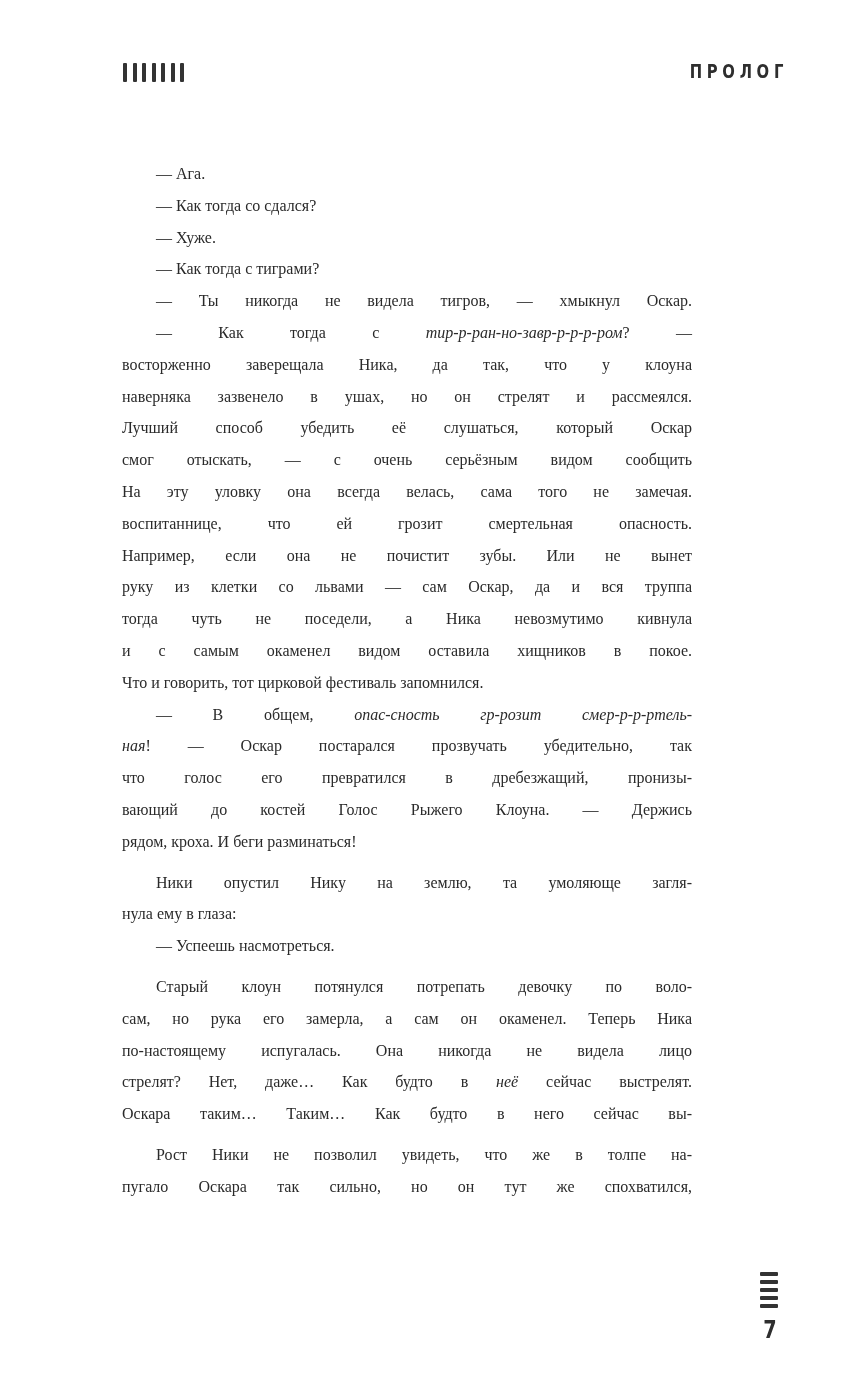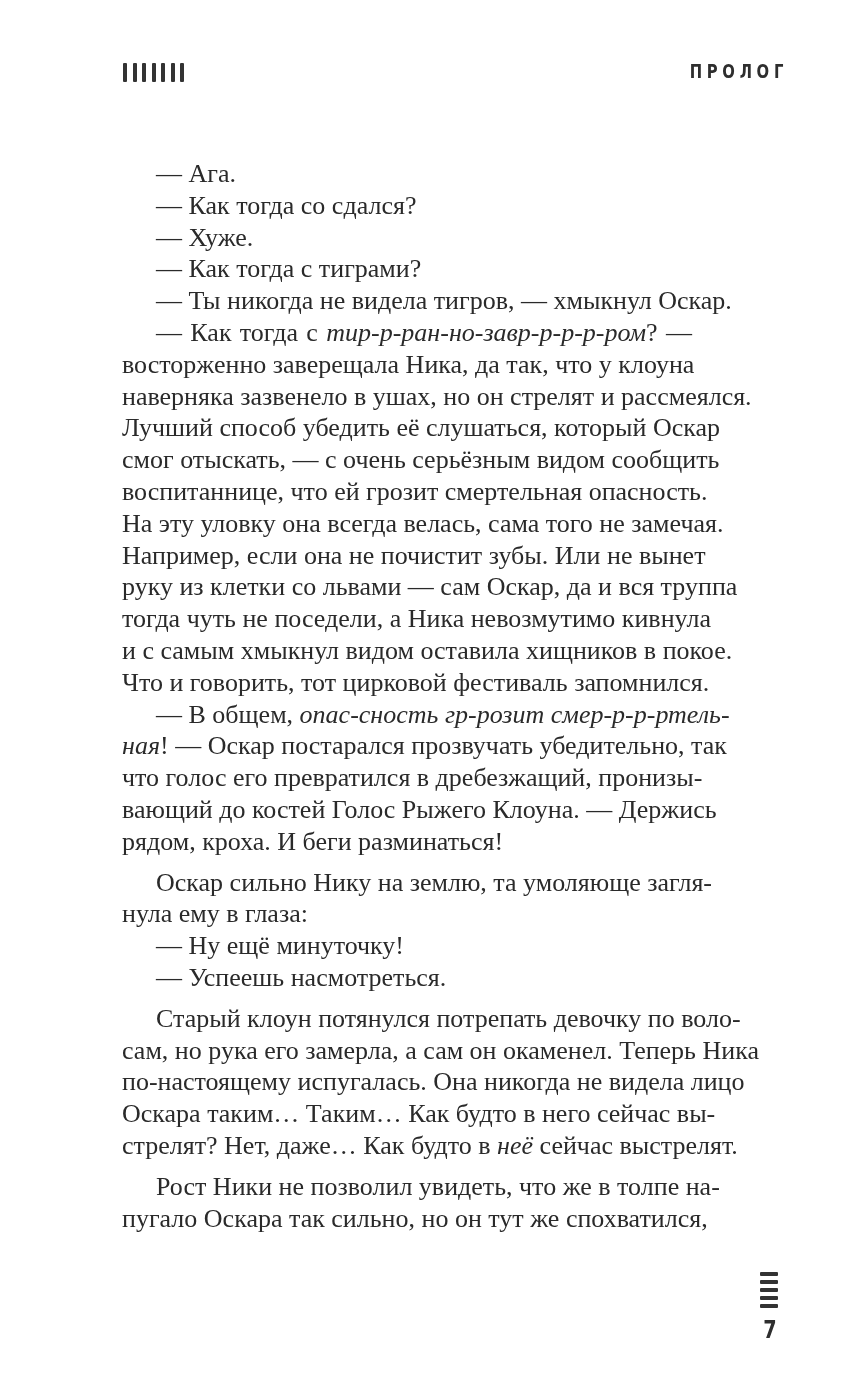--- a/index.html
+++ b/index.html
@@ -17,21 +17,21 @@
     }
     .running-title {
       position: absolute; right: 62px; top: 60px;
       font-family: "DejaVu Sans", sans-serif;
       font-weight: bold; font-size: 19px; letter-spacing: 6px;
       color: #2e2e2e; transform: scaleX(0.78); transform-origin: right center;
     }
     .text-block {
       position: absolute; left: 122px; top: 158px; width: 570px;
       font-family: "Liberation Serif", serif;
-      font-size: 26px; line-height: 31.8px; color: #2a2a2a;
+      font-size: 16px; line-height: 31.8px; color: #2a2a2a;
     }
     .line {
       display: block; white-space: nowrap; height: 31.8px;
       text-align: justify; text-align-last: justify;
     }
     .line.noj { text-align: left; text-align-last: left; }
     .line.ind { padding-left: 34px; }
     .line.gap { margin-top: 9px; }
     em { font-style: italic; }
     .page-marks {
@@ -63,41 +63,40 @@
   <span class="line ind noj">— Ага.</span>
   <span class="line ind noj">— Как тогда со сдался?</span>
   <span class="line ind noj">— Хуже.</span>
   <span class="line ind noj">— Как тогда с тиграми?</span>
   <span class="line ind">— Ты никогда не видела тигров, — хмыкнул Оскар.</span>
   <span class="line ind"><span>— Как тогда с </span><em>тир-р-ран-но-завр-р-р-р-ром</em><span>? —</span></span>
   <span class="line">восторженно заверещала Ника, да так, что у клоуна</span>
   <span class="line">наверняка зазвенело в ушах, но он стрелят и рассмеялся.</span>
   <span class="line">Лучший способ убедить её слушаться, который Оскар</span>
   <span class="line">смог отыскать, — с очень серьёзным видом сообщить</span>
+  <span class="line">На эту уловку она всегда велась, сама того не замечая.</span>
   <span class="line">воспитаннице, что ей грозит смертельная опасность.</span>
-  <span class="line">На эту уловку она всегда велась, сама того не замечая.</span>
   <span class="line">Например, если она не почистит зубы. Или не вынет</span>
   <span class="line">руку из клетки со львами — сам Оскар, да и вся труппа</span>
   <span class="line">тогда чуть не поседели, а Ника невозмутимо кивнула</span>
-  <span class="line">и с самым хмыкнул видом оставила хищников в покое.</span>
+  <span class="line">и с самым окаменел видом оставила хищников в покое.</span>
   <span class="line noj">Что и говорить, тот цирковой фестиваль запомнился.</span>
   <span class="line ind"><span>— В общем, </span><em>опас-сность гр-розит смер-р-р-ртель-</em></span>
   <span class="line"><em>ная</em><span>! — Оскар постарался прозвучать убедительно, так</span></span>
   <span class="line">что голос его превратился в дребезжащий, пронизы-</span>
   <span class="line">вающий до костей Голос Рыжего Клоуна. — Держись</span>
   <span class="line noj">рядом, кроха. И беги разминаться!</span>
-  <span class="line ind gap">Оскар сильно Нику на землю, та умоляюще загля-</span>
+  <span class="line ind gap">Ники опустил Нику на землю, та умоляюще загля-</span>
   <span class="line noj">нула ему в глаза:</span>
-  <span class="line ind noj">— Ну ещё минуточку!</span>
   <span class="line ind noj">— Успеешь насмотреться.</span>
   <span class="line ind gap">Старый клоун потянулся потрепать девочку по воло-</span>
   <span class="line">сам, но рука его замерла, а сам он окаменел. Теперь Ника</span>
   <span class="line">по-настоящему испугалась. Она никогда не видела лицо</span>
+  <span class="line"><span>стрелят? Нет, даже… Как будто в </span><em>неё</em><span> сейчас выстрелят.</span></span>
   <span class="line">Оскара таким… Таким… Как будто в него сейчас вы-</span>
-  <span class="line"><span>стрелят? Нет, даже… Как будто в </span><em>неё</em><span> сейчас выстрелят.</span></span>
   <span class="line ind gap">Рост Ники не позволил увидеть, что же в толпе на-</span>
   <span class="line">пугало Оскара так сильно, но он тут же спохватился,</span>
 </div>
 
 <div class="page-marks">
   <span></span>
   <span></span>
   <span></span>
   <span></span>
   <span></span>

